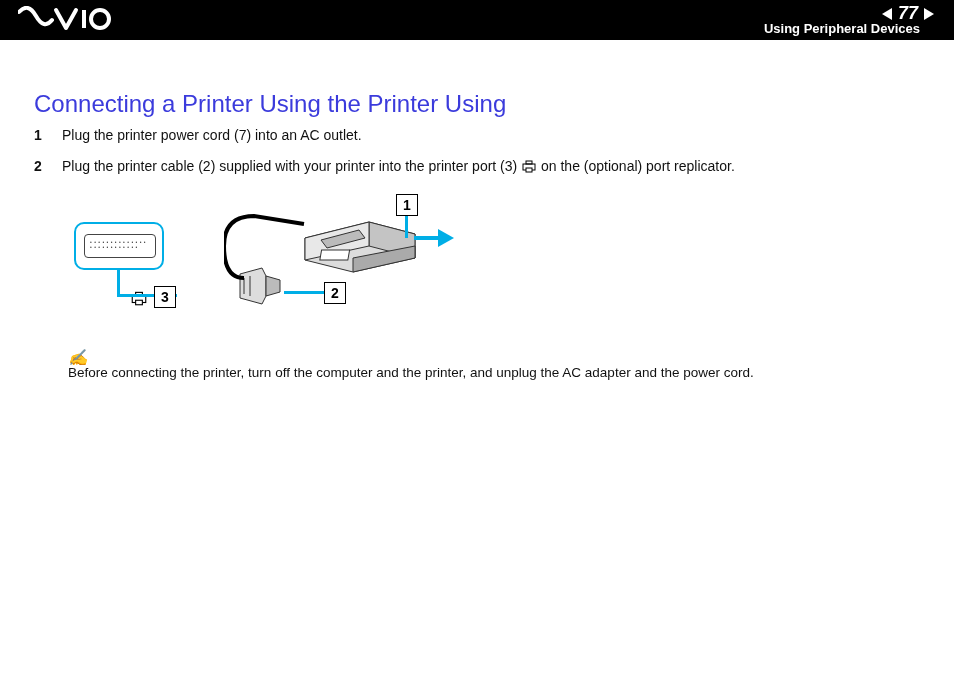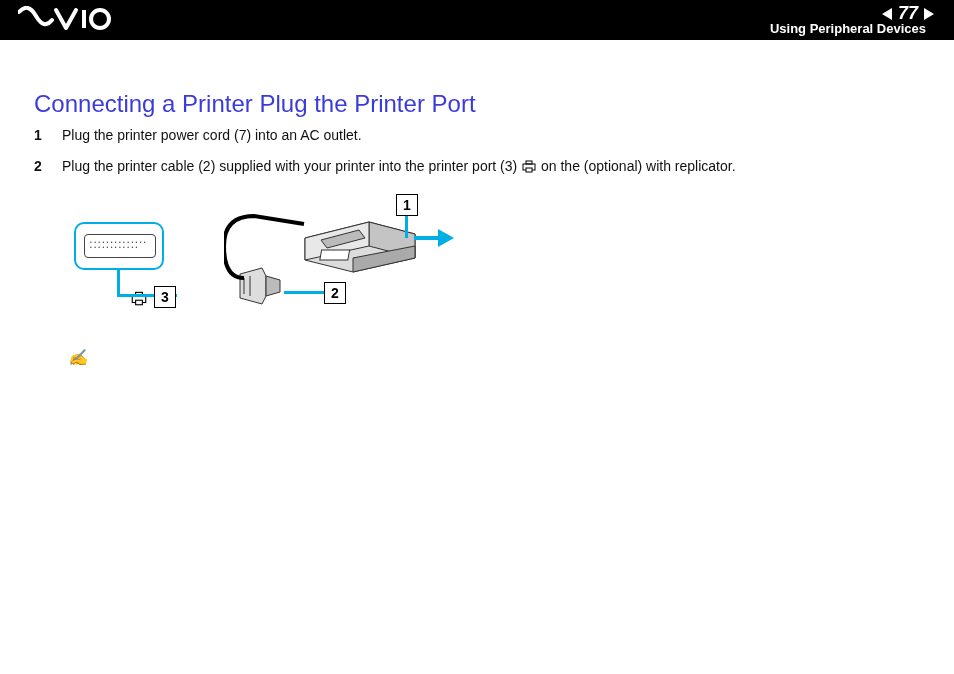--- a/index.html
+++ b/index.html
@@ -25,21 +25,21 @@
     top: 6px;
     color: #fff;
     font-weight: bold;
     letter-spacing: 2px;
     font-size: 22px;
     font-family: "Arial Black", Arial, sans-serif;
   }
   .logo svg { display:block; }
   .breadcrumb {
     position: absolute;
-    right: 28px;
+    right: 34px;
     bottom: 4px;
     color: #fff;
     font-weight: bold;
     font-size: 13px;
   }
   .pagenav {
     position: absolute;
     right: 20px;
     top: 3px;
     color: #fff;
@@ -198,39 +198,39 @@
   </div>
   <div class="pagenav">
     <span class="arrow-left"></span>
     <span>77</span>
     <span class="arrow-right"></span>
   </div>
   <div class="breadcrumb">Using Peripheral Devices</div>
 </div>
 
 <div class="content">
-  <h1>Connecting a Printer Plug the Printer Port</h1>
+  <h1>Connecting a Printer Using the Printer Using</h1>
 
   <ol class="steps">
     <li>
       <span class="num">1</span>
       <span>Plug the printer power cord (7) into an AC outlet.</span>
     </li>
     <li>
       <span class="num">2</span>
       <span>
         <span>Plug the printer cable (2) supplied with your printer into the printer port (3) </span>
         <span class="inline-icon">
           <svg width="16" height="14" viewBox="0 0 16 14">
             <rect x="2" y="5" width="12" height="6" stroke="#000" fill="none"></rect>
             <rect x="5" y="2" width="6" height="3" stroke="#000" fill="none"></rect>
             <rect x="5" y="9" width="6" height="4" stroke="#000" fill="#fff"></rect>
           </svg>
         </span>
-        <span> on the (optional) with replicator.</span>
+        <span> on the (optional) port replicator.</span>
       </span>
     </li>
   </ol>
 
   <div class="diagram">
 
     <div class="port-box">
       <div class="port-inner"></div>
       <div class="port-dots">• • • • • • • • • • • • • • • • • • • • • • • • • •</div>
     </div>
@@ -277,14 +277,15 @@
 
     <div class="blue-line" style="left:331px; top:22px; width:3px; height:22px;"></div>
     <div class="callout-box c1">1</div>
 
     <div class="blue-line" style="left:340px; top:42px; width:26px; height:4px;"></div>
     <div class="blue-arrow-right" style="left:364px; top:35px;"></div>
   </div>
 
   <div class="note">
     <span class="note-icon">✍</span>
+    <span>Before connecting the printer, turn off the computer and the printer, and unplug the AC adapter and the power cord.</span>
   </div>
 </div>
 
 </body></html>

